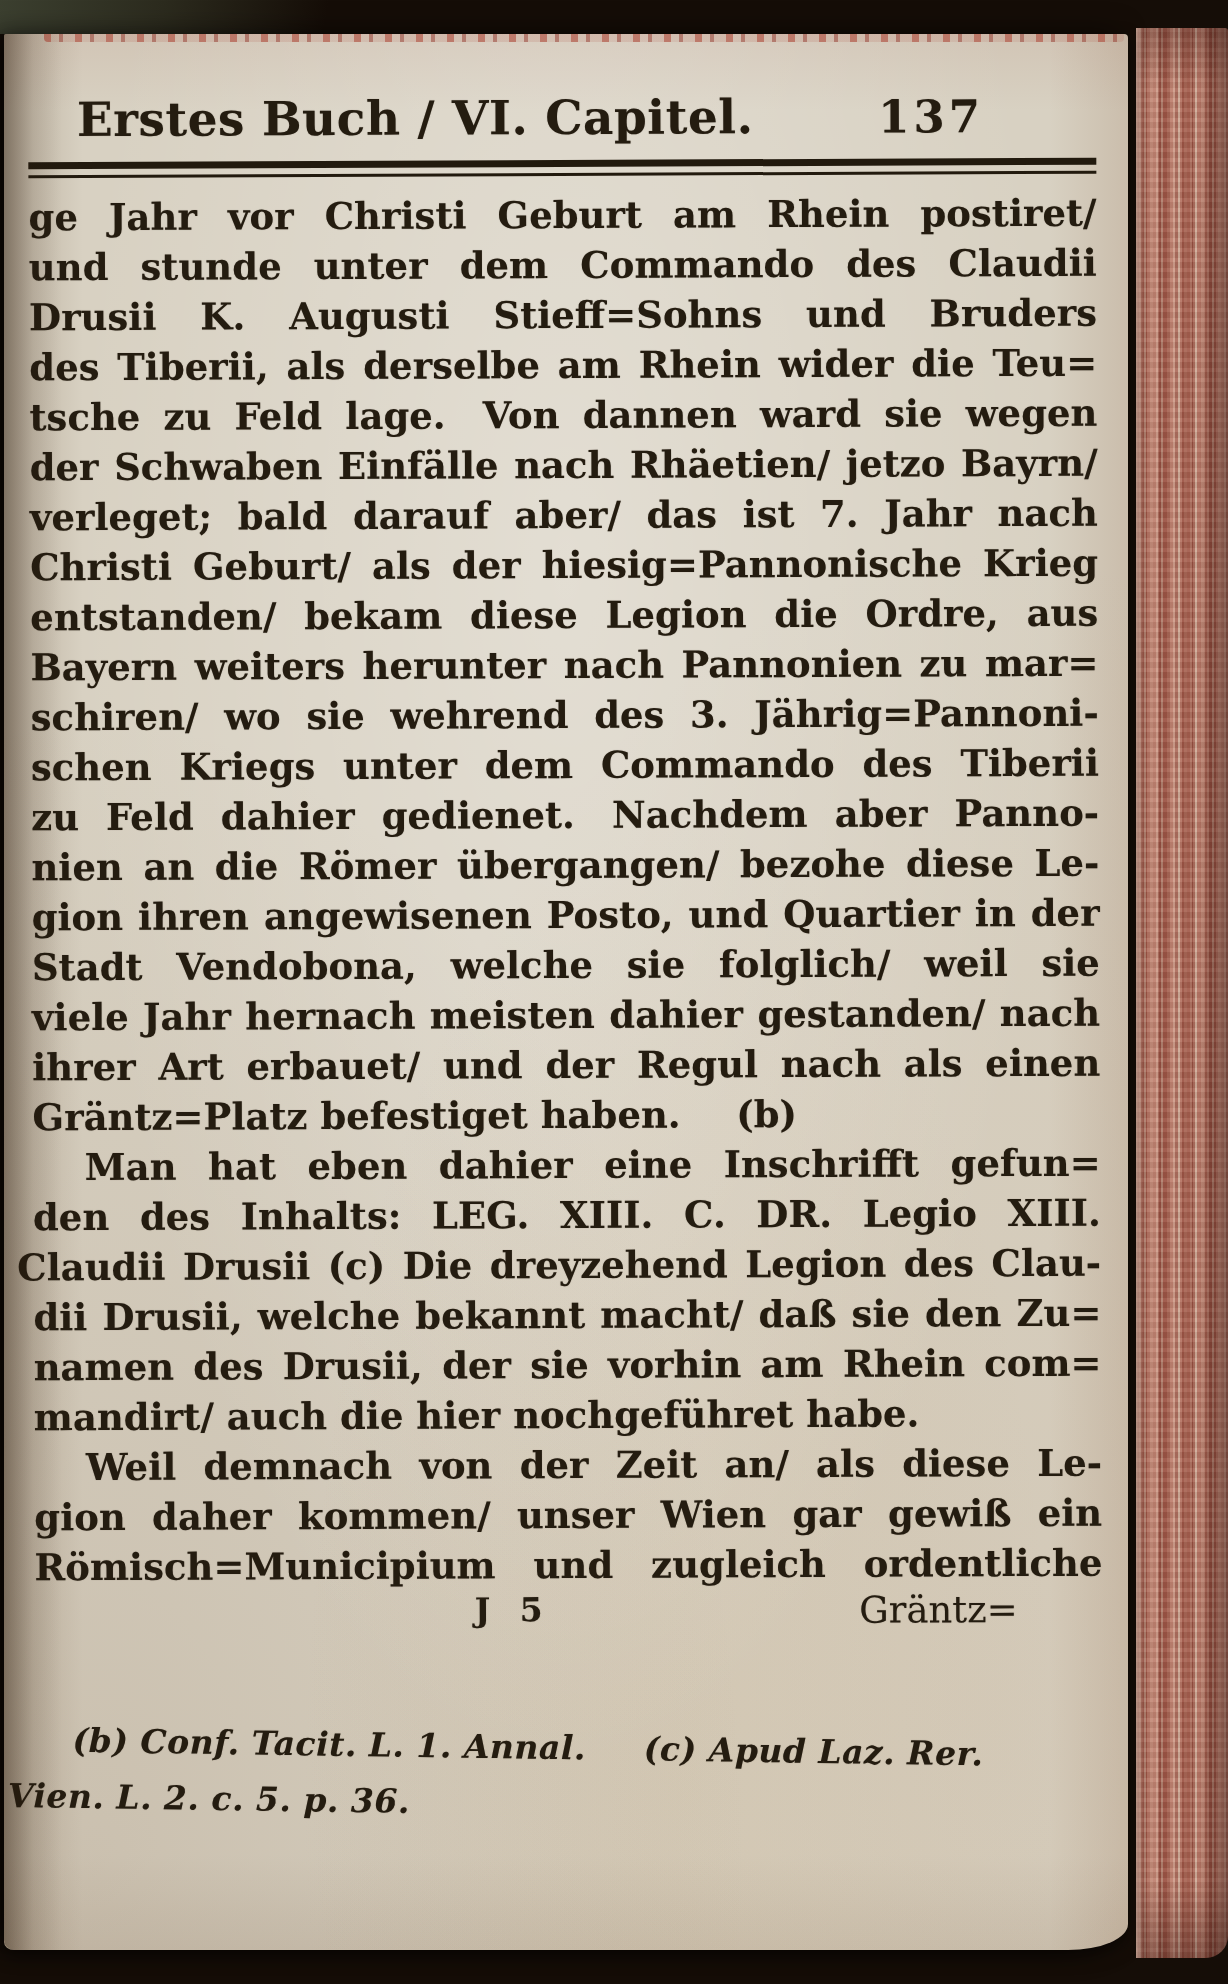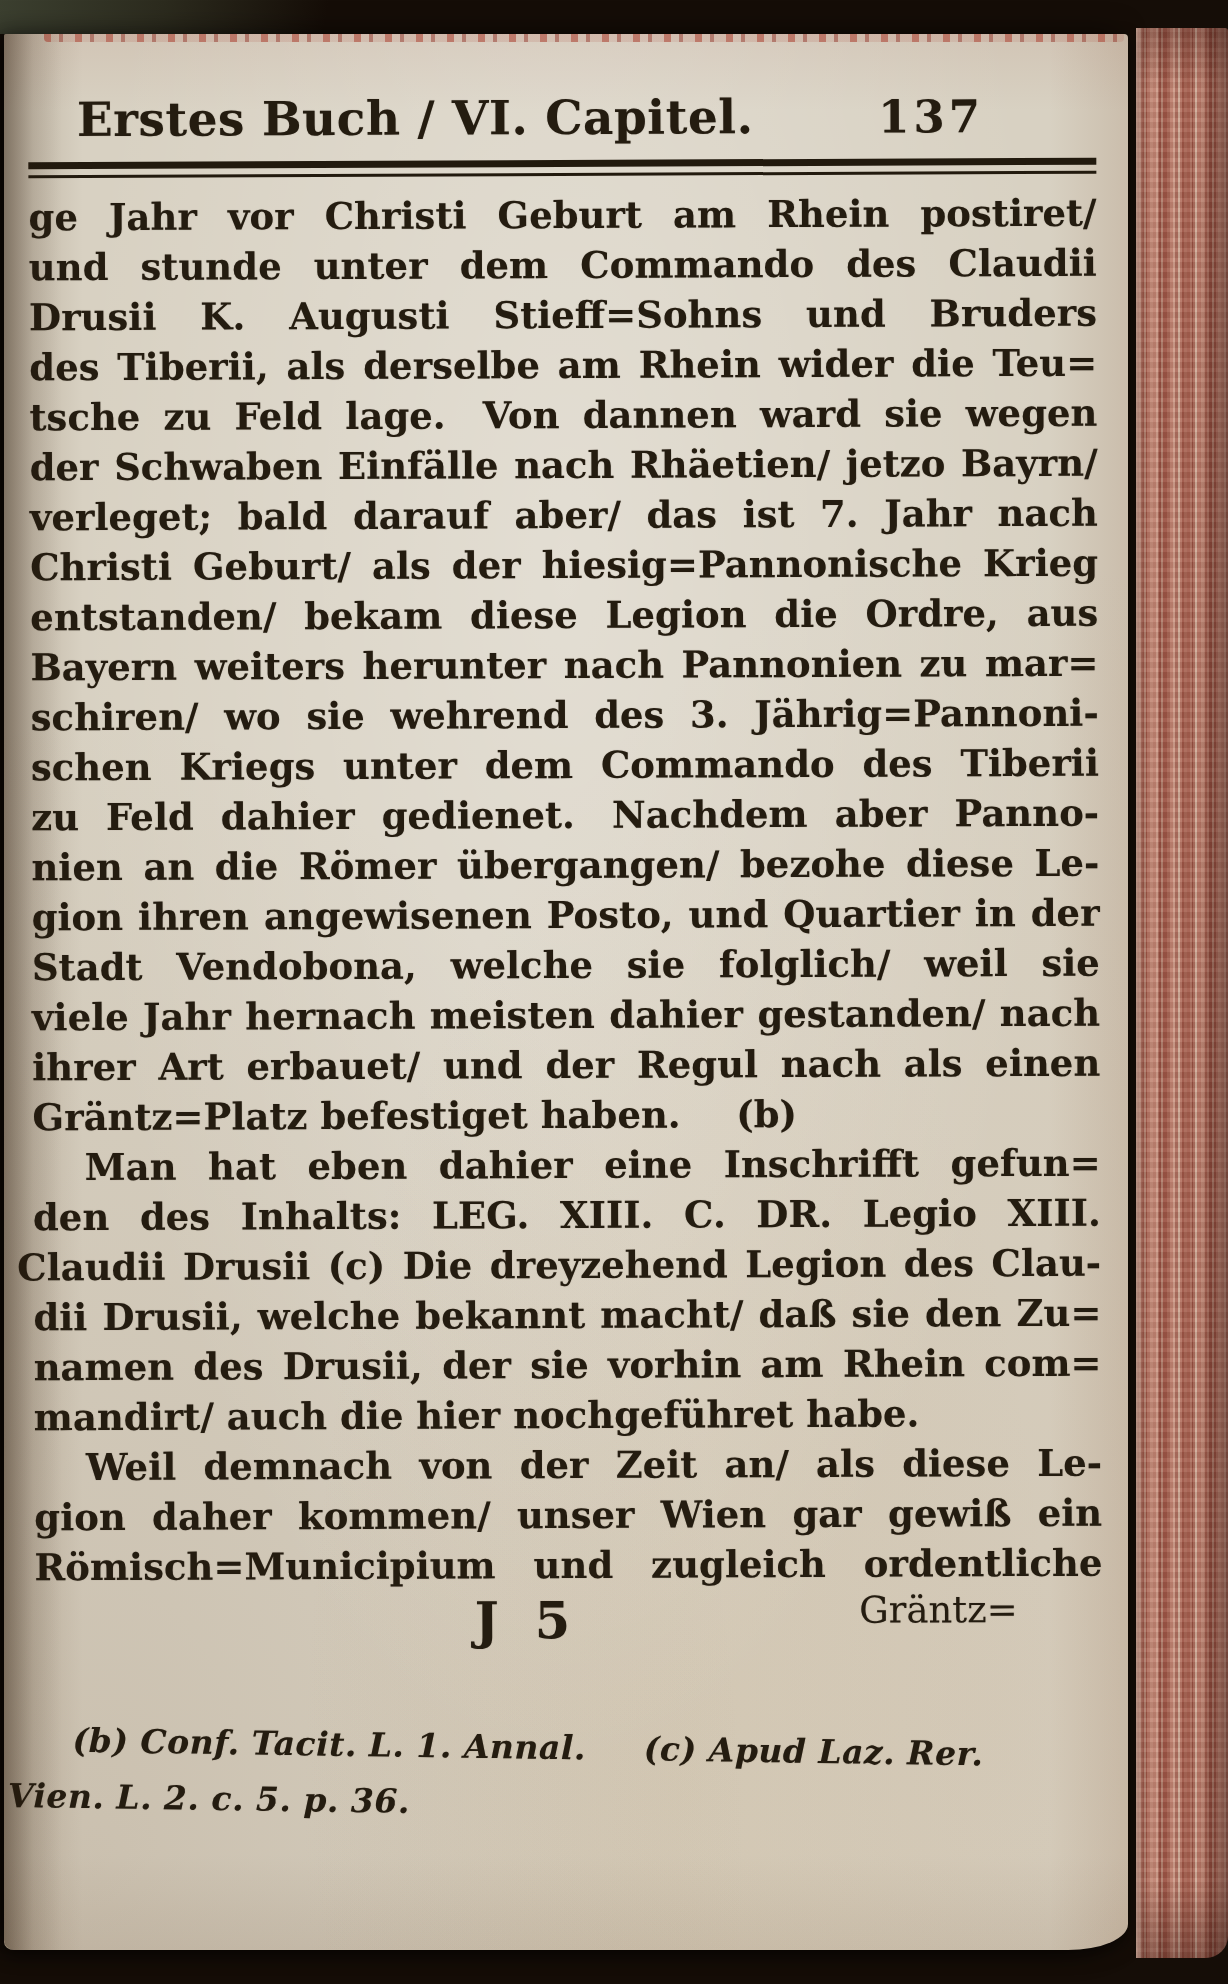--- a/index.html
+++ b/index.html
@@ -82,21 +82,21 @@
   .body-text { margin-top:14px; }
   .line {
     font-size:37px; line-height:50px; font-weight:700;
     text-align:justify; text-align-last:justify;
   }
   .line.end   { text-align:left; text-align-last:left; }
   .line.indent{ text-indent:52px; }
   .line.outdent{ margin-left:-16px; }
 
   .sig-row { position:relative; height:52px; }
-  .sig-mark  { position:absolute; left:440px; font-size:51px; font-weight:700; letter-spacing:9px; }
+  .sig-mark  { position:absolute; left:440px; font-size:33px; font-weight:700; letter-spacing:9px; }
   .catchword { position:absolute; right:85px; font-size:37px; font-weight:400; }
 
   .footnotes {
     margin-top:68px; transform:rotate(1.1deg); transform-origin:0 0;
     font-style:italic; font-weight:700; font-size:33px; line-height:56px;
     letter-spacing:0.5px;
   }
   .fn-line1 { display:flex; gap:58px; padding-left:38px; }
   .fn-line2 { margin-left:-26px; }
 </style>

